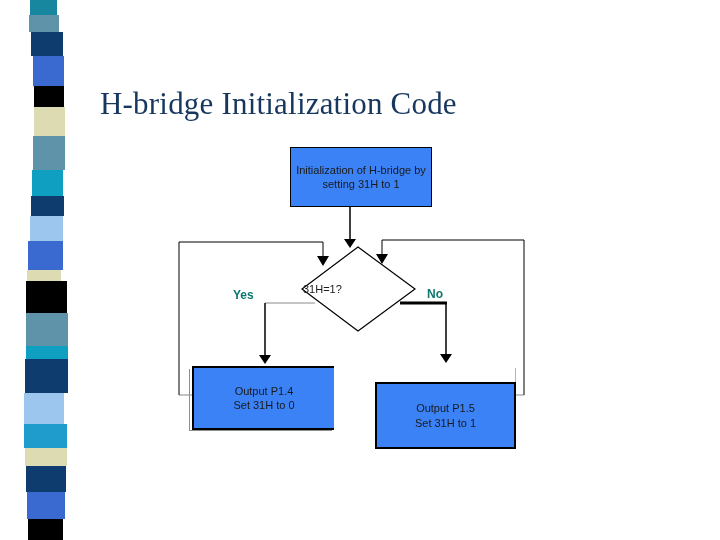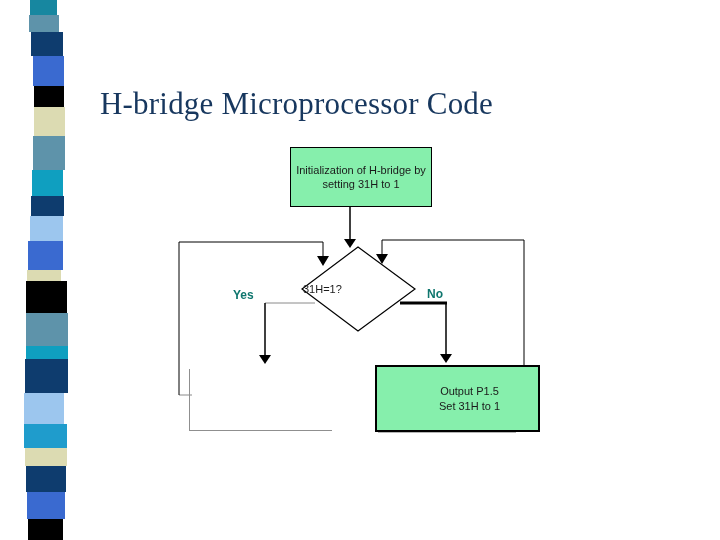--- a/index.html
+++ b/index.html
@@ -12,30 +12,30 @@
   
   .title{
     position:absolute;left:100px;top:66px;width:560px;
     font-family:"Liberation Serif","DejaVu Serif",serif;
     font-size:31px;line-height:1.1;font-weight:400;letter-spacing:.2px;
   }
   
   .wires{position:absolute;left:0;top:0;width:720px;height:540px;}
   
   .fc-box{
-    position:absolute;background:#86efac;border:1px solid #000;
+    position:absolute;background:#3b82f6;border:1px solid #000;
     display:flex;flex-direction:column;align-items:center;justify-content:center;
     font-size:11px;line-height:1.3;color:#1a1a1a;text-align:center;
   }
   .box-init{left:290px;top:147px;width:140px;height:58px;}
   .box-yes{
     left:192px;top:366px;width:140px;height:60px;
     border-width:2px;border-right:none;
   }
-  .box-no{left:375px;top:365px;width:137px;height:63px;border-width:2px;padding-left:24px;}
+  .box-no{left:375px;top:382px;width:137px;height:63px;border-width:2px;}
   
   .shadow-yes{
     position:absolute;left:189px;top:369px;width:142px;height:61px;
     border-left:1px solid #8f8f8f;border-bottom:1px solid #8f8f8f;
   }
   .shadow-no{
     position:absolute;left:378px;top:368px;width:137px;height:64px;
     border-right:1px solid #b5b5b5;border-bottom:1px solid #b5b5b5;
   }
   
@@ -72,21 +72,21 @@
       <div style="margin-left: 26px; width: 42px; height: 13px; background: rgb(15, 159, 192);"></div>
       <div style="margin-left: 25px; width: 43px; height: 34px; background: rgb(14, 60, 110);"></div>
       <div style="margin-left: 24px; width: 40px; height: 31px; background: rgb(156, 198, 238);"></div>
       <div style="margin-left: 24px; width: 43px; height: 24px; background: rgb(31, 156, 204);"></div>
       <div style="margin-left: 25px; width: 42px; height: 18px; background: rgb(220, 219, 178);"></div>
       <div style="margin-left: 26px; width: 40px; height: 26px; background: rgb(14, 60, 110);"></div>
       <div style="margin-left: 27px; width: 38px; height: 27px; background: rgb(58, 106, 208);"></div>
       <div style="margin-left: 28px; width: 35px; height: 21px; background: rgb(0, 0, 0);"></div>
     </div>
 
-  <h1 class="title" style="color: rgb(23, 55, 94);">H-bridge Microprocessor Code</h1>
+  <h1 class="title" style="color: rgb(23, 55, 94);">H-bridge Initialization Code</h1>
 
   <svg class="wires" viewBox="0 0 720 540" xmlns="http://www.w3.org/2000/svg">
 
     <line x1="350" y1="207" x2="350" y2="240" stroke="#000" stroke-width="1.5"></line>
     <polygon points="344,239 356,239 350,248" fill="#000"></polygon>
 
     <polygon points="358,247 415,289 358,331 302,289" fill="#ffffff" stroke="#000" stroke-width="1.2"></polygon>
 
     <line x1="315" y1="303" x2="265" y2="303" stroke="#8a8a8a" stroke-width="1"></line>
     <line x1="265" y1="303" x2="265" y2="355" stroke="#000" stroke-width="1.5"></line>
@@ -111,19 +111,23 @@
   <div class="fc-box box-init">
     <span>Initialization of H-bridge by</span>
     <span>setting 31H to 1</span>
   </div>
 
   <div class="decision-label">31H=1?</div>
 
   <div class="branch-label label-yes">Yes</div>
   <div class="branch-label label-no">No</div>
 
+  <div class="fc-box box-yes">
+    <span>Output P1.4</span>
+    <span>Set 31H to 0</span>
+  </div>
 
   <div class="fc-box box-no">
     <span>Output P1.5</span>
     <span>Set 31H to 1</span>
   </div>
 
 </div>
 
 </body></html>

